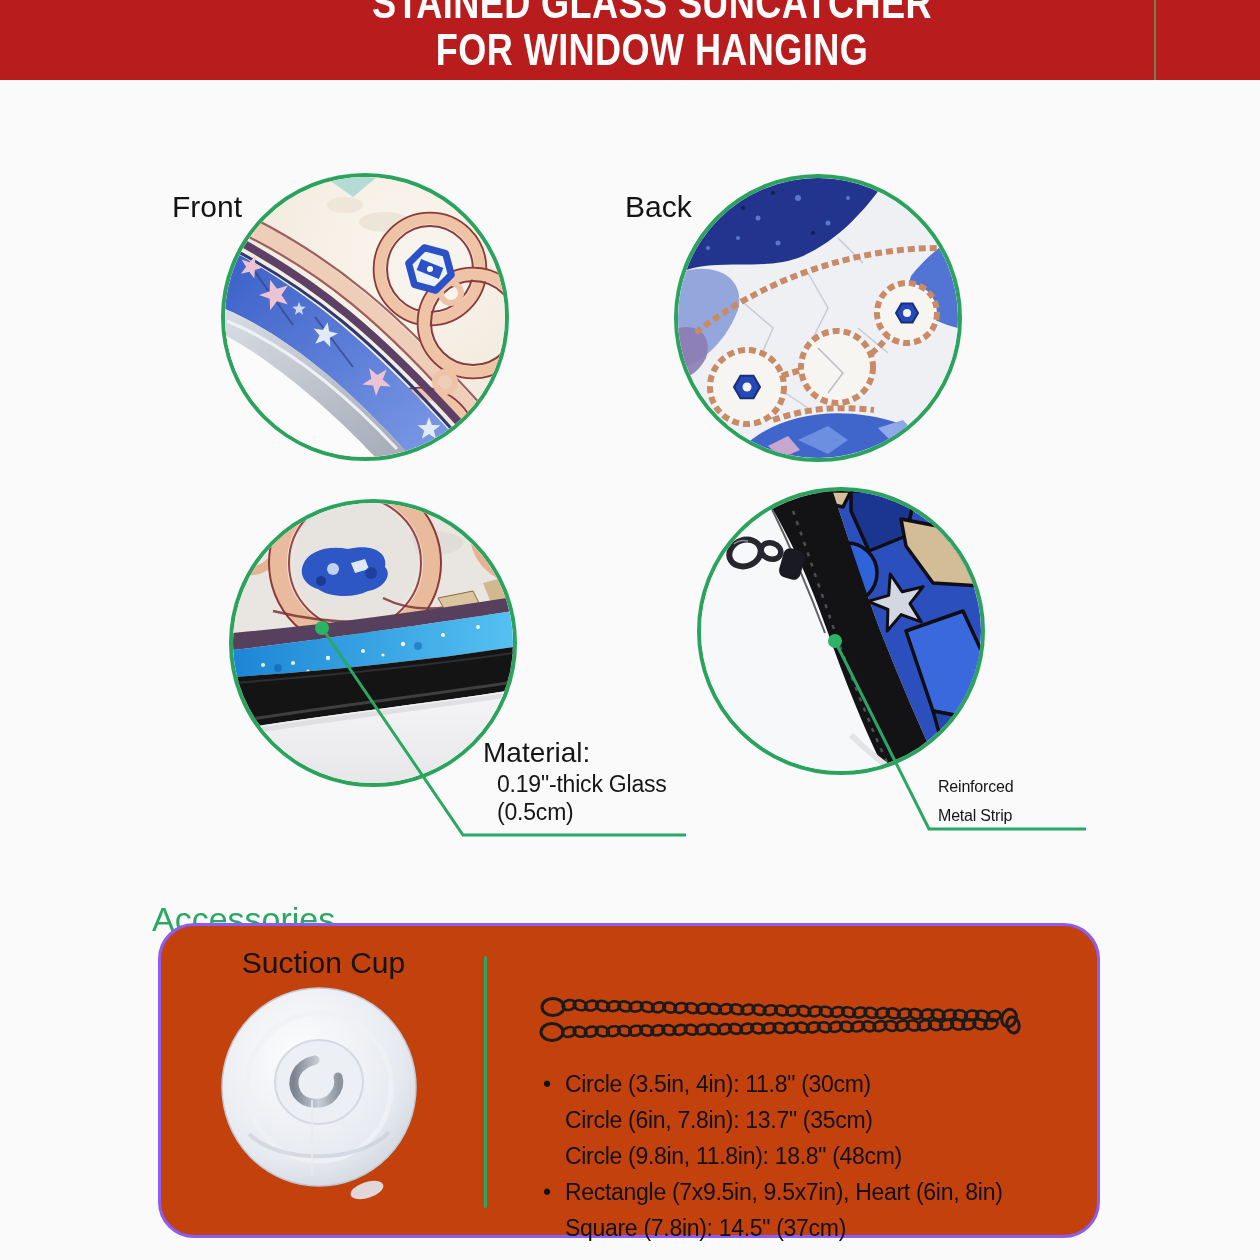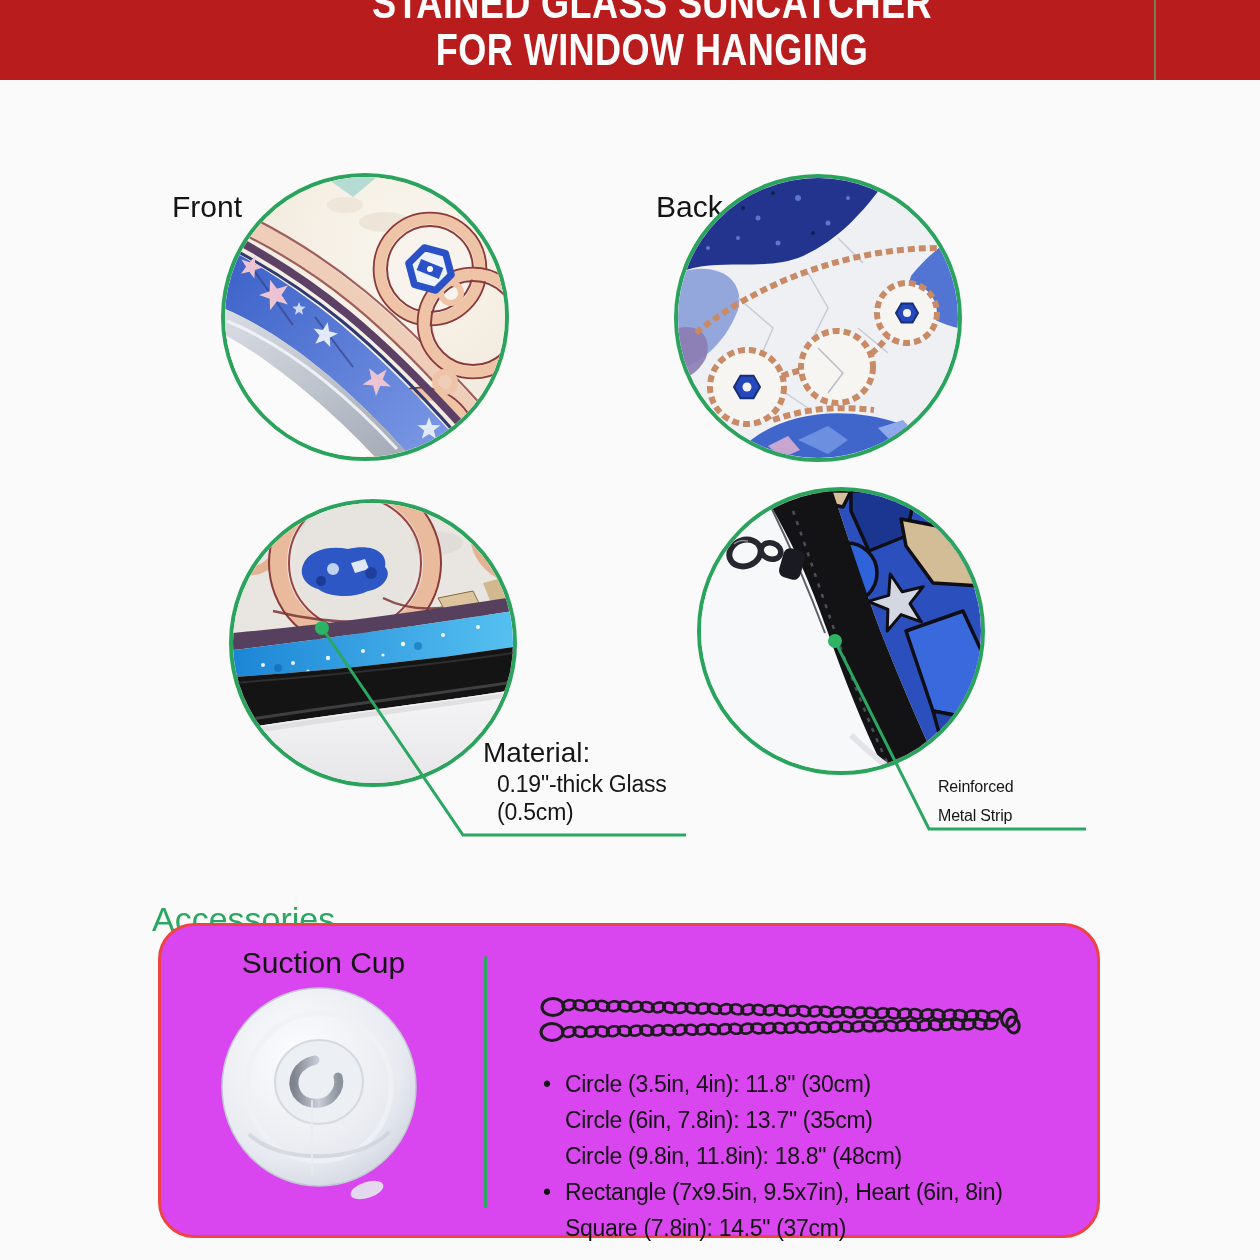--- a/index.html
+++ b/index.html
@@ -21,22 +21,22 @@
   .photo svg{display:block;width:100%;height:100%;}
   
   .overlay{position:absolute;left:0;top:0;pointer-events:none;}
   
   .callout{position:absolute;color:#161616;}
   .callout .c-title{font-size:28px;font-weight:500;line-height:34px;}
   .callout .c-line{font-size:23px;line-height:28px;padding-left:14px;letter-spacing:-.2px;}
   .callout.zinc .c-line{padding-left:0;font-size:16px;line-height:29px;}
   
   .acc-heading{position:absolute;left:152px;top:900px;margin:0;font-size:34px;font-weight:normal;color:#2aa761;}
-  .acc-box{position:absolute;left:158px;top:923px;width:936px;height:309px;background:#d946ef;
-    border:3px solid #ef4444;border-radius:36px;}
+  .acc-box{position:absolute;left:158px;top:923px;width:936px;height:309px;background:#c2410c;
+    border:3px solid #8b5cf6;border-radius:36px;}
   .col-label{position:absolute;font-size:30px;font-weight:500;color:#141414;text-align:center;}
   .suction-label{left:0;top:20px;width:325px;}
   .chain-label{left:325px;top:22px;width:611px;}
   .divider{position:absolute;left:323px;top:30px;width:3px;height:252px;background:#2aa761;border-radius:2px;}
   .suction-art{position:absolute;left:58px;top:58px;width:200px;height:235px;}
   .chain-art{position:absolute;left:378px;top:66px;width:486px;height:56px;}
   .size-list{position:absolute;left:382px;top:140px;width:545px;}
   .size-row{display:flex;font-size:23px;line-height:36px;letter-spacing:-.3px;color:#121212;}
   .size-row .bullet{width:22px;flex:0 0 22px;text-align:left;}
 </style>
@@ -47,21 +47,21 @@
 
   <header class="banner">
     <div class="banner-text">
       <div class="line">STAINED GLASS SUNCATCHER</div>
       <div class="line">FOR WINDOW HANGING</div>
     </div>
     <div class="banner-seam"></div>
   </header>
 
   <div class="lbl" style="left:172px;top:190px;">Front</div>
-  <div class="lbl" style="left:656px;top:190px;">Back</div>
+  <div class="lbl" style="left:625px;top:190px;">Back</div>
 
   <div class="photo" style="left:221px;top:173px;">
     <svg viewBox="0 0 280 280">
       <defs>
         <radialGradient id="f-cream" cx="65%" cy="25%" r="90%">
           <stop offset="0%" stop-color="#faf6ee"></stop>
             <stop offset="100%" stop-color="#eee4d6"></stop>
         </radialGradient>
         <linearGradient id="f-blue" x1="0" y1="0" x2="1" y2="1">
           <stop offset="0%" stop-color="#3a60c8"></stop>

